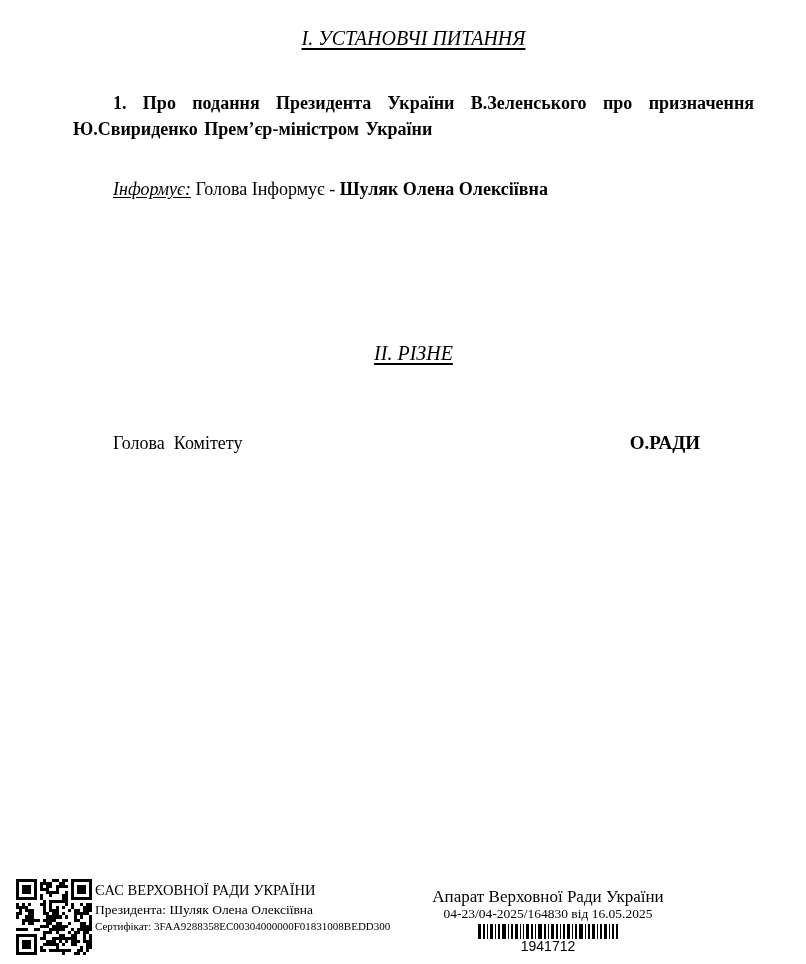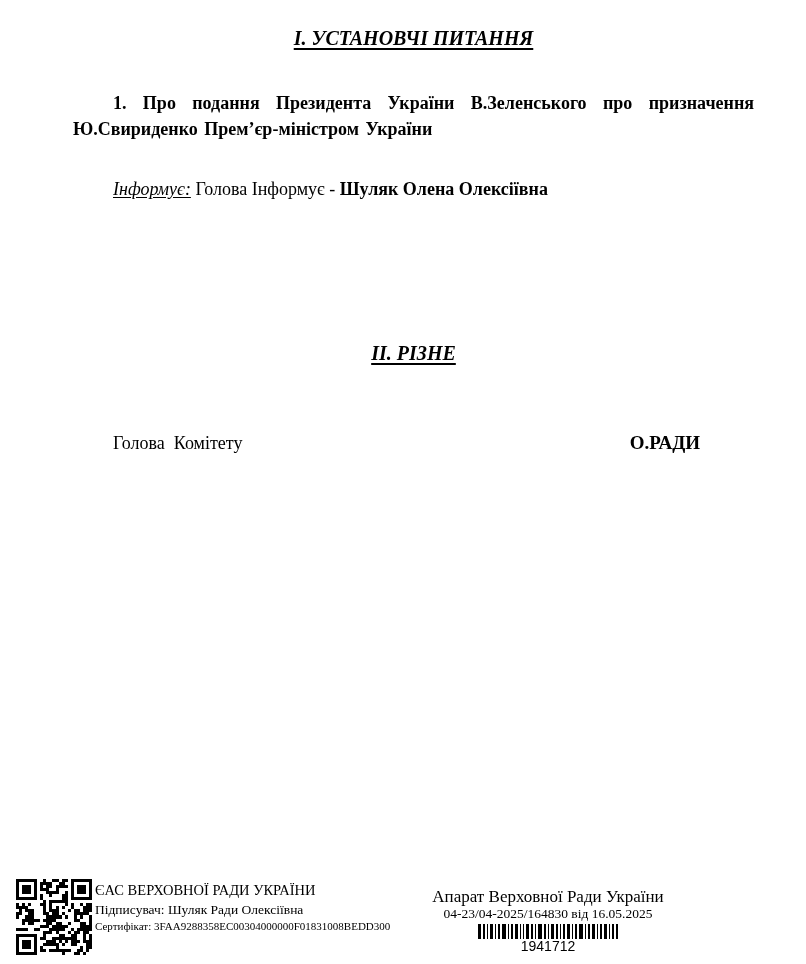--- a/index.html
+++ b/index.html
@@ -15,21 +15,21 @@
 
   
   .sect-heading {
     position: absolute;
     left: 73px;
     width: 681px;
     margin: 0;
     text-align: center;
     font-size: 20px;
     line-height: 24px;
-    font-weight: bold;
+    font-weight: normal;
     font-style: italic;
     text-decoration: underline;
     text-underline-offset: 3px;
   }
   .sect-heading.h1 { top: 26px; }
   .sect-heading.h2 { top: 341px; }
 
   
   .agenda-item {
     position: absolute;
@@ -391,21 +391,21 @@
         <i style="grid-area:25/21"></i>
         <i style="grid-area:25/23"></i>
       </div>
     <i class="qr-finder tl"></i>
     <i class="qr-finder tr"></i>
     <i class="qr-finder bl"></i>
   </div>
 
   <div class="stamp-text">
     <p class="stamp-line sys">ЄАС ВЕРХОВНОЇ РАДИ УКРАЇНИ</p>
-    <p class="stamp-line signer">Підписувач: Шуляк Ради Олексіївна</p>
+    <p class="stamp-line signer">Президента: Шуляк Олена Олексіївна</p>
     <p class="stamp-line cert">Сертифікат: 3FAA9288358EC00304000000F01831008BEDD300</p>
   </div>
 
   <div class="registration">
     <p class="reg-line office">Апарат Верховної Ради України</p>
     <p class="reg-line number">04-23/04-2025/164830 від 16.05.2025</p>
     <svg class="barcode" width="140" height="15" viewBox="0 0 140 15" xmlns="http://www.w3.org/2000/svg">
       <g fill="#000">
         <rect x="0" width="3" height="15"></rect>
           <rect x="5" width="2" height="15"></rect>

